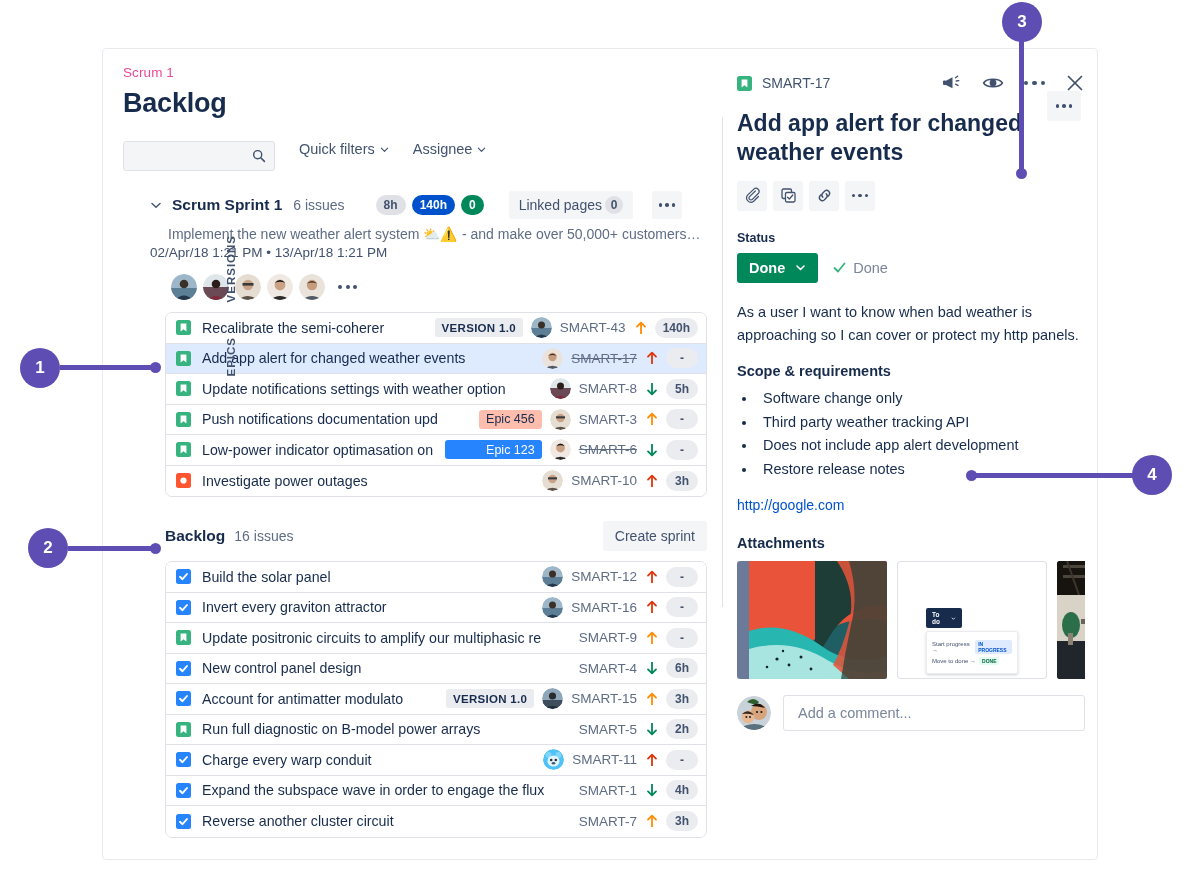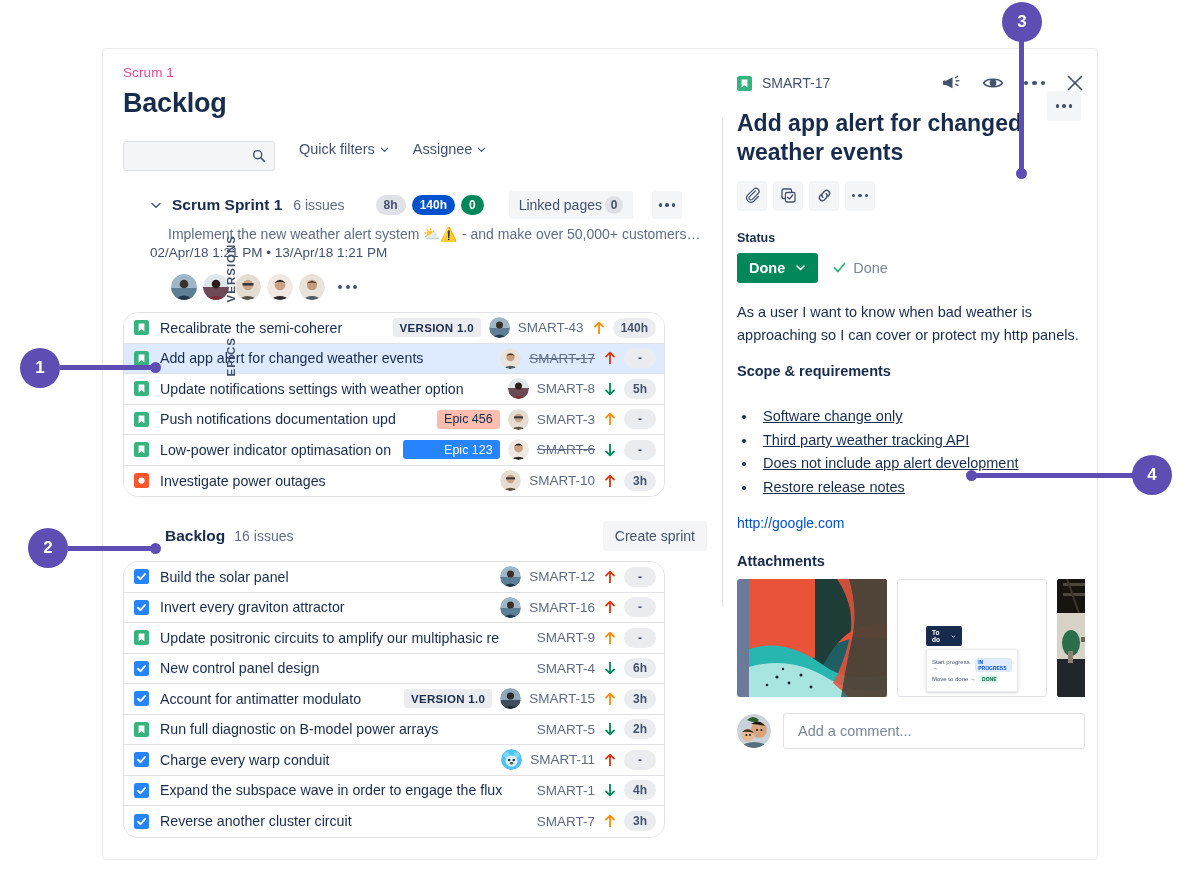--- a/index.html
+++ b/index.html
@@ -96,21 +96,21 @@
   .sprint-goal { font-size: 14px; color: #5e6c84; margin-top: 7px; margin-left: 18px; white-space: nowrap; overflow: hidden; }
   .sprint-dates { font-size: 13.5px; color: #42526e; margin-top: 3px; margin-left: 0px; }
 
   .avatars { display: flex; align-items: center; gap: 6px; margin-left: 48px; margin-top: 14px; }
   .av { width: 26px; height: 26px; border-radius: 50%; overflow: hidden; flex: none; position: relative; }
   .av svg { display: block; }
   .av-more { display: flex; gap: 3.5px; margin-left: 7px; }
   .av-more i { width: 4px; height: 4px; border-radius: 50%; background: #42526e; display: block; }
 
   
-  .issue-list { margin-top: 12px; width: 542px; border: 1px solid #dfe1e6; border-radius: 15px; overflow: hidden; }
+  .issue-list { margin-left: 42px; margin-top: 12px; width: 542px; border: 1px solid #dfe1e6; border-radius: 7px; overflow: hidden; }
   .issue-row {
     display: flex; align-items: center; height: 30.5px;
     border-bottom: 1px solid #dfe1e6; padding: 0 8px 0 10px;
     background: #fff; font-size: 14.2px; color: #172b4d; cursor: pointer;
     overflow: hidden;
   }
   .issue-row:last-child { border-bottom: none; }
   .issue-row.selected { background: #deebff; }
   .itype { width: 15px; height: 15px; flex: none; margin-right: 11px; border-radius: 2.5px; position: relative; }
   .itype.story { background: #36b37e; }
@@ -170,21 +170,21 @@
   .status-row { display: flex; align-items: center; gap: 14px; margin-top: 8px; }
   .status-btn {
     height: 30px; padding: 0 12px; background: #00875a; color: #fff;
     border-radius: 3px; font-size: 14.5px; font-weight: 700;
     display: flex; align-items: center; gap: 10px; cursor: pointer; border: none;
     font-family: inherit;
   }
   .status-done { display: flex; align-items: center; gap: 6px; font-size: 14.5px; color: #7a869a; }
   .rp-desc { font-size: 14.5px; line-height: 1.62; color: #172b4d; margin-top: 18px; }
   .rp-sub { font-size: 14.5px; font-weight: 700; color: #172b4d; margin-top: 16px; }
-  .rp-list { margin: 26px 0 0 20px; text-decoration: underline; }
+  .rp-list { margin: 8px 0 0 20px; }
   .rp-list li { font-size: 14.5px; line-height: 1.62; color: #172b4d; padding-left: 6px; }
   .rp-link { display: block; margin-top: 16px; font-size: 14px; color: #0052cc; text-decoration: none; }
   .rp-att-label { font-size: 14.5px; font-weight: 700; margin-top: 22px; }
   .att-strip { display: flex; gap: 10px; margin-top: 10px; overflow: hidden; height: 118px; }
   .att {
     width: 150px; height: 118px; flex: none; border-radius: 3px; overflow: hidden;
     background: #fff; position: relative;
   }
   .att.bordered { border: 1px solid #dfe1e6; }
   .att-third { width: 60px; }

